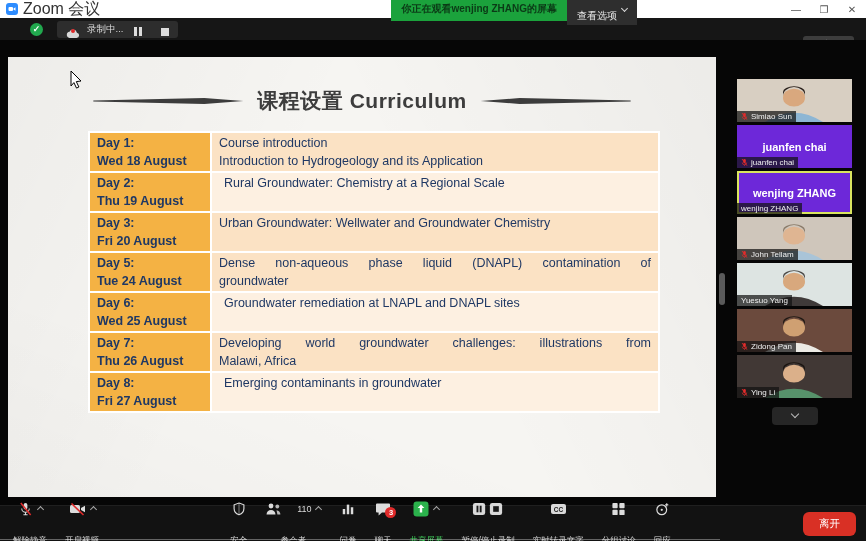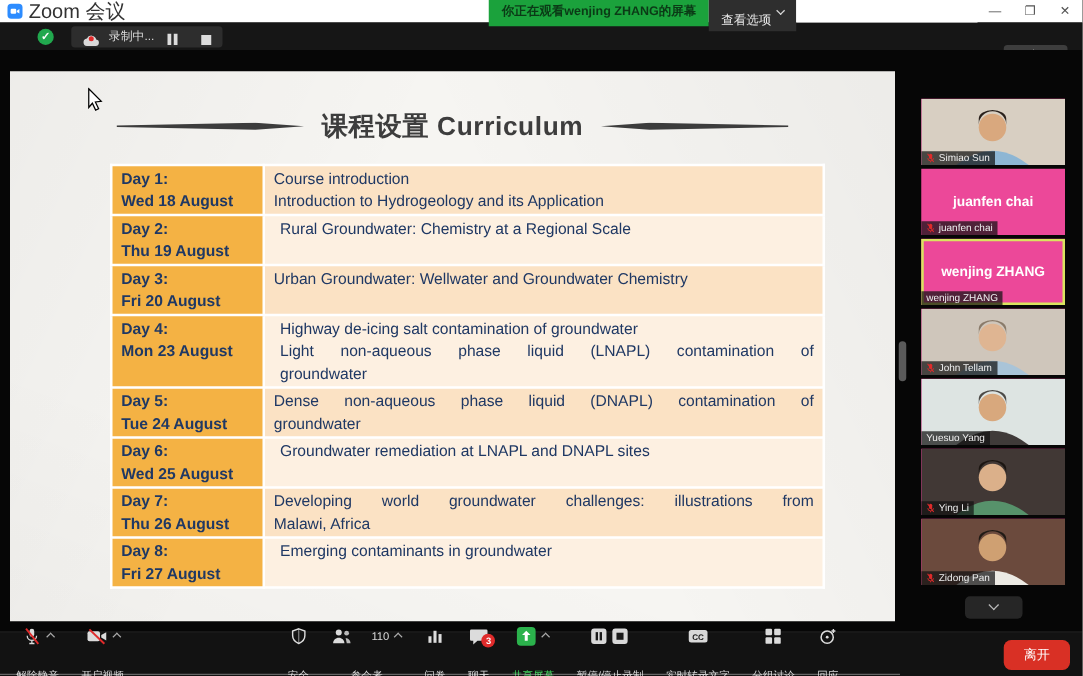--- a/index.html
+++ b/index.html
@@ -63,21 +63,21 @@
   .tline { text-align:left; }
   .tline.just { text-align:justify; text-align-last:justify; }
 
   #scroll-thumb { position:absolute; left:719px; top:233px; width:6px; height:32px;
                   background:#5a5a5a; border-radius:3px; }
   #cursor { position:absolute; left:70px; top:30px; width:14px; height:20px; }
 
   
   #sidebar { position:absolute; top:39px; right:14px; width:115px; display:flex;
              flex-direction:column; gap:3px; align-items:stretch; }
-  .tile { height:53px; position:relative; background:#ec4899; overflow:hidden; }
+  .tile { height:43px; position:relative; background:#6d28d9; overflow:hidden; }
   .tile svg.vid { position:absolute; inset:0; width:100%; height:100%; }
   .tile.active { box-shadow:inset 0 0 0 2px #d9e45f; }
   .center-name { position:absolute; inset:0; display:flex; align-items:center; justify-content:center;
                  color:#fff; font-weight:bold; font-size:11px; }
   .tile-label { position:absolute; left:0; bottom:0; background:rgba(18,18,18,.72); color:#efefef;
                 font-size:8px; padding:1px 4px; display:flex; align-items:center; gap:3px;
                 max-width:100%; white-space:nowrap; }
   .mini-mic { width:7px; height:9px; flex:none; }
   .collapse-btn { margin-top:6px; align-self:center; width:46px; height:18px; background:#262626;
                   border-radius:4px; display:flex; align-items:center; justify-content:center; }
@@ -187,31 +187,20 @@
           </tr>
           <tr class="odd">
             <td class="day-cell">
               <div>Day 3:</div>
               <div>Fri 20 August</div>
             </td>
             <td class="topic-cell">
               <div class="tline">Urban Groundwater: Wellwater and Groundwater Chemistry</div>
             </td>
           </tr>
-          <tr class="even">
-            <td class="day-cell">
-              <div>Day 4:</div>
-              <div>Mon 23 August</div>
-            </td>
-            <td class="topic-cell">
-              <div class="tline">Highway de-icing salt contamination of groundwater</div>
-              <div class="tline just">Light non-aqueous phase liquid (LNAPL) contamination of</div>
-              <div class="tline">groundwater</div>
-            </td>
-          </tr>
           <tr class="odd">
             <td class="day-cell">
               <div>Day 5:</div>
               <div>Tue 24 August</div>
             </td>
             <td class="topic-cell">
               <div class="tline just">Dense non-aqueous phase liquid (DNAPL) contamination of</div>
               <div class="tline">groundwater</div>
             </td>
           </tr>
@@ -307,50 +296,50 @@
           <path d="M28 53 Q57 30 86 53 Z" fill="#3f3a39"></path>
           <circle cx="57" cy="23" r="11" fill="#d8a87d"></circle>
           <path d="M46 21a11 11 0 0 1 22 0v-5a11 7 0 0 0-22 0z" fill="#4c4a47"></path>
         </svg>
         <div class="tile-label">
           <span>Yuesuo Yang</span>
         </div>
       </div>
       <div class="tile">
         <svg class="vid" viewBox="0 0 115 53" preserveAspectRatio="none">
+          <rect width="115" height="53" fill="#6b4a3d"></rect>
+          <path d="M28 53 Q57 30 86 53 Z" fill="#eceae4"></path>
+          <circle cx="57" cy="23" r="11" fill="#cfa072"></circle>
+          <path d="M46 21a11 11 0 0 1 22 0v-5a11 7 0 0 0-22 0z" fill="#201a15"></path>
+        </svg>
+        <div class="tile-label">
+          <svg class="mini-mic" viewBox="0 0 10 12">
+            <rect x="3.2" y="1" width="3.6" height="6" rx="1.8" fill="#e02b2b"></rect>
+            <path d="M1.8 6a3.2 3.2 0 0 0 6.4 0M5 9.2v1.6" stroke="#e02b2b" stroke-width="1" fill="none"></path>
+            <line x1="1.5" y1="1" x2="8.5" y2="10.5" stroke="#e02b2b" stroke-width="1.2"></line>
+          </svg>
+          <span>Zidong Pan</span>
+        </div>
+      </div>
+      <div class="tile">
+        <svg class="vid" viewBox="0 0 115 53" preserveAspectRatio="none">
           <rect width="115" height="53" fill="#413835"></rect>
           <path d="M28 53 Q57 30 86 53 Z" fill="#57926b"></path>
           <circle cx="57" cy="23" r="11" fill="#dbb08a"></circle>
           <path d="M46 21a11 11 0 0 1 22 0v-5a11 7 0 0 0-22 0z" fill="#1b1511"></path>
         </svg>
         <div class="tile-label">
           <svg class="mini-mic" viewBox="0 0 10 12">
             <rect x="3.2" y="1" width="3.6" height="6" rx="1.8" fill="#e02b2b"></rect>
             <path d="M1.8 6a3.2 3.2 0 0 0 6.4 0M5 9.2v1.6" stroke="#e02b2b" stroke-width="1" fill="none"></path>
             <line x1="1.5" y1="1" x2="8.5" y2="10.5" stroke="#e02b2b" stroke-width="1.2"></line>
           </svg>
           <span>Ying Li</span>
         </div>
       </div>
-      <div class="tile">
-        <svg class="vid" viewBox="0 0 115 53" preserveAspectRatio="none">
-          <rect width="115" height="53" fill="#6b4a3d"></rect>
-          <path d="M28 53 Q57 30 86 53 Z" fill="#eceae4"></path>
-          <circle cx="57" cy="23" r="11" fill="#cfa072"></circle>
-          <path d="M46 21a11 11 0 0 1 22 0v-5a11 7 0 0 0-22 0z" fill="#201a15"></path>
-        </svg>
-        <div class="tile-label">
-          <svg class="mini-mic" viewBox="0 0 10 12">
-            <rect x="3.2" y="1" width="3.6" height="6" rx="1.8" fill="#e02b2b"></rect>
-            <path d="M1.8 6a3.2 3.2 0 0 0 6.4 0M5 9.2v1.6" stroke="#e02b2b" stroke-width="1" fill="none"></path>
-            <line x1="1.5" y1="1" x2="8.5" y2="10.5" stroke="#e02b2b" stroke-width="1.2"></line>
-          </svg>
-          <span>Zidong Pan</span>
-        </div>
-      </div>
       <div class="collapse-btn">
         <i class="chev-dn"></i>
       </div>
     </div>
 </div>
 
 <div id="toolbar">
   <div class="tb-group left">
       <div class="tb-item">
         <div class="tb-icon-row">

